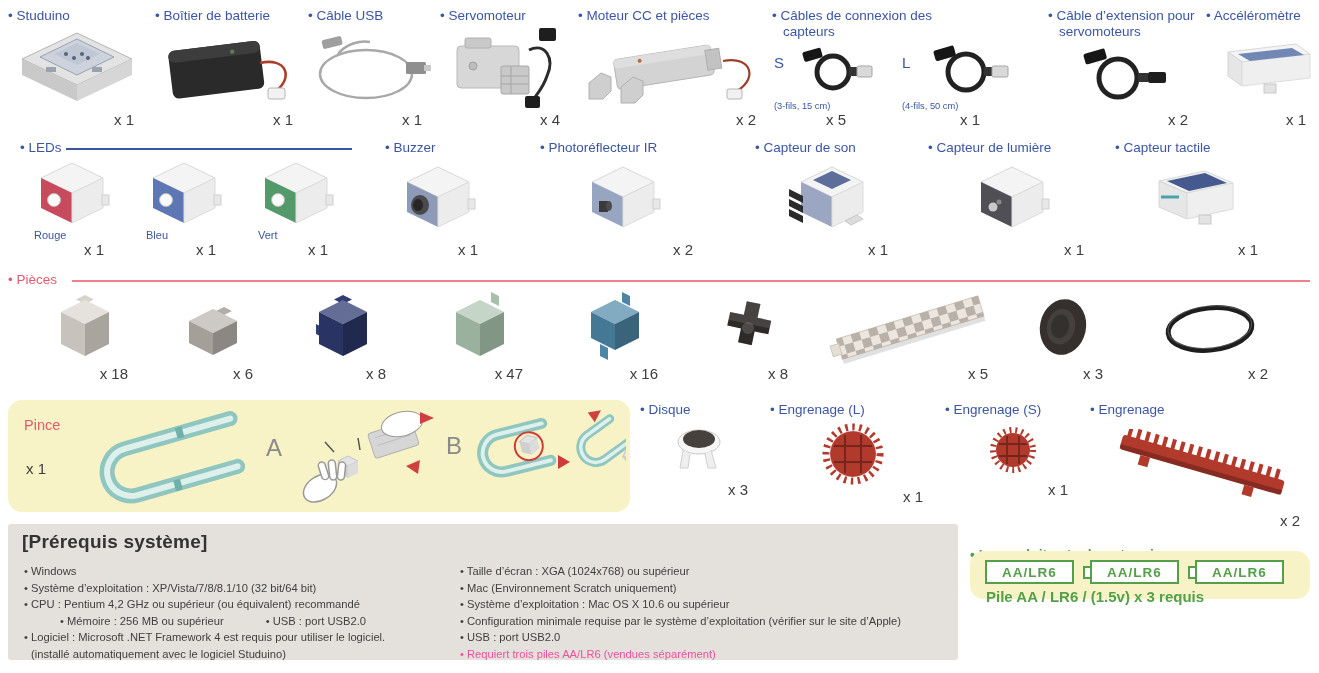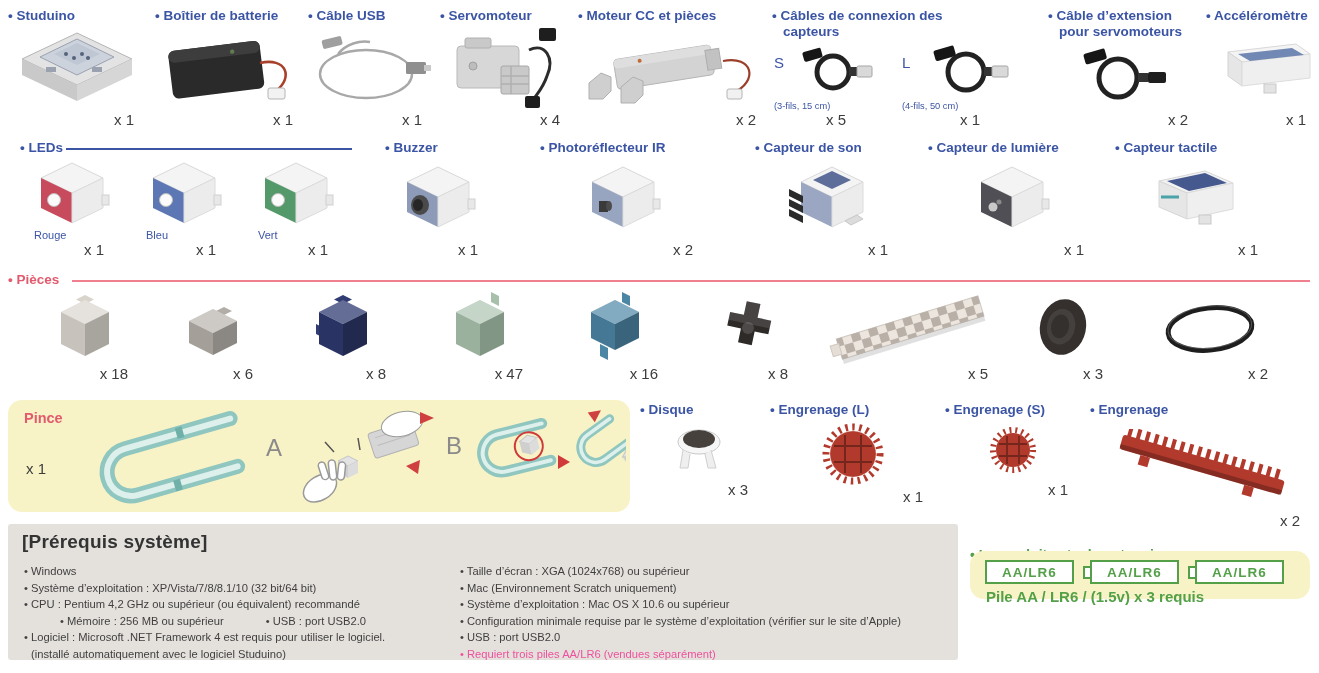--- a/index.html
+++ b/index.html
@@ -4,21 +4,21 @@
 <style>
   html,body{margin:0;padding:0;}
   body{
     width:1319px;height:673px;position:relative;overflow:hidden;
     background:#ffffff;
     font-family:"Liberation Sans", sans-serif;
     --blue:#3b55a4;--red:#e25a6e;--green:#53a048;--pink:#ef509d;
     --yellow:#f8f3c6;--gray_bg:#e4e1dd;--qty:#3d3d3d;
   }
   .cell{position:absolute;display:flex;flex-direction:column;}
-  .lbl{color:var(--blue);font-weight:700;font-size:13.5px;line-height:1.18;
+  .lbl{color:var(--blue);font-weight:400;font-size:13.5px;line-height:1.18;
        padding-left:11px;text-indent:-11px;}
   .img{flex:1;display:flex;align-items:center;justify-content:center;}
   .qty{font-size:15px;color:var(--qty);text-align:right;padding-right:12px;}
   .qty.center{text-align:center;padding-right:0;}
   .hline{position:absolute;height:2px;}
   .redlbl{color:var(--red);}
   .ledname{color:var(--blue);font-size:11px;padding-left:6px;}
   .cabletag{position:absolute;color:var(--blue);font-size:15px;left:2px;bottom:30px;}
   .cablespec{color:var(--blue);font-size:9.3px;text-align:left;padding-left:2px;}
   .pincebox{position:absolute;left:8px;top:400px;width:622px;height:112px;
@@ -458,21 +458,21 @@
       <g transform="rotate(-6 52 31)">
         <ellipse cx="52" cy="31" rx="42" ry="21" fill="none" stroke-width="5" stroke="#1e1e1e"></ellipse>
         <ellipse cx="52" cy="29" rx="42" ry="21" fill="none" stroke="rgba(255,255,255,0.25)" stroke-width="1"></ellipse>
       </g>
     </svg>
   </div>
   <div class="qty">x 2</div>
 </div>
 
 <div class="pincebox">
-  <div class="lbl redlbl" style="position:absolute;left:16px;top:10px;font-size:14.5px;">Pince</div>
+  <div class="lbl redlbl" style="position:absolute;left:16px;top:17px;font-size:14.5px;">Pince</div>
   <div class="qty" style="position:absolute;left:18px;top:60px;">x 1</div>
   <svg width="190" height="100" viewBox="0 0 190 100" style="position:absolute;left:62px;top:6px;">
     <g transform="rotate(-16 95 50)">
       <path d="M168,32 H58 a24,24 0 0 0 0,48 h104" fill="none" stroke-width="15" stroke-linecap="round" stroke="#8fc6bf"></path>
       <path d="M168,32 H58 a24,24 0 0 0 0,48 h104" fill="none" stroke="#ddf0ec" stroke-width="6" stroke-linecap="round"></path>
       <rect x="112" y="26" width="7" height="11" fill="#6fb0a9"></rect>
       <rect x="96" y="76" width="7" height="11" fill="#6fb0a9"></rect>
     </g>
   </svg>
   <span class="steplabel" style="left:258px;top:34px;">A</span>

